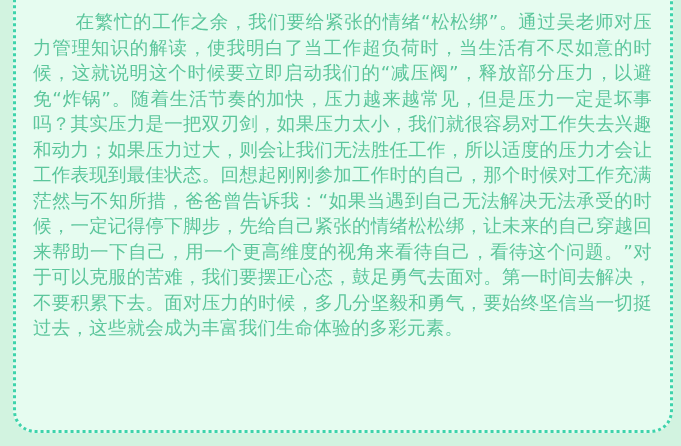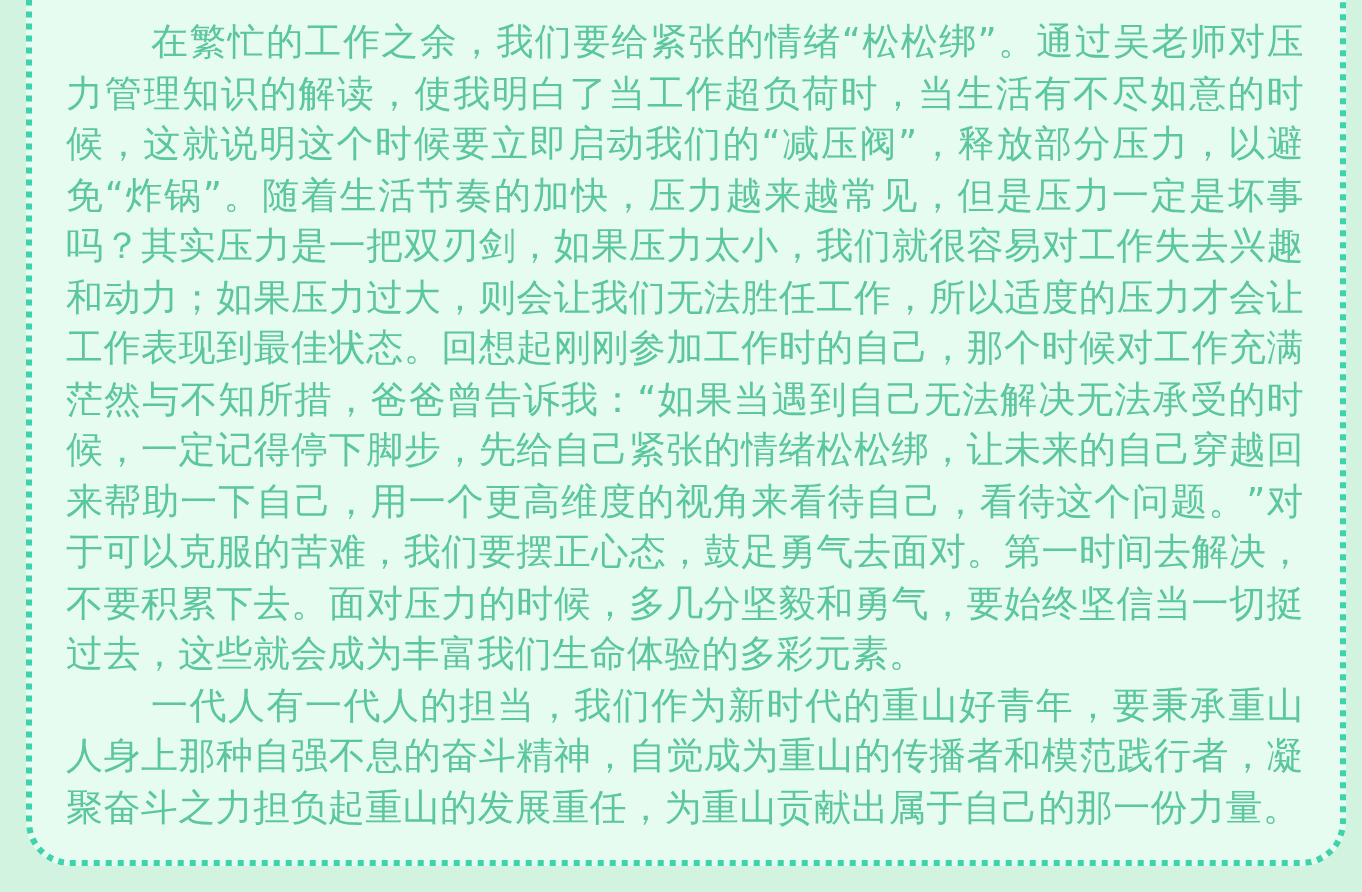--- a/index.html
+++ b/index.html
@@ -43,15 +43,14 @@
   .essay p {
     text-indent: 2.3em;
   }
 </style>
 </head>
 <body>
 
 <div class="card">
   <div class="essay">
     <p>在繁忙的工作之余，我们要给紧张的情绪“松松绑”。通过吴老师对压力管理知识的解读，使我明白了当工作超负荷时，当生活有不尽如意的时候，这就说明这个时候要立即启动我们的“减压阀”，释放部分压力，以避免“炸锅”。随着生活节奏的加快，压力越来越常见，但是压力一定是坏事吗？其实压力是一把双刃剑，如果压力太小，我们就很容易对工作失去兴趣和动力；如果压力过大，则会让我们无法胜任工作，所以适度的压力才会让工作表现到最佳状态。回想起刚刚参加工作时的自己，那个时候对工作充满茫然与不知所措，爸爸曾告诉我：“如果当遇到自己无法解决无法承受的时候，一定记得停下脚步，先给自己紧张的情绪松松绑，让未来的自己穿越回来帮助一下自己，用一个更高维度的视角来看待自己，看待这个问题。”对于可以克服的苦难，我们要摆正心态，鼓足勇气去面对。第一时间去解决，不要积累下去。面对压力的时候，多几分坚毅和勇气，要始终坚信当一切挺过去，这些就会成为丰富我们生命体验的多彩元素。</p>
-    <p>一代人有一代人的担当，我们作为新时代的重山好青年，要秉承重山人身上那种自强不息的奋斗精神，自觉成为重山的传播者和模范践行者，凝聚奋斗之力担负起重山的发展重任，为重山贡献出属于自己的那一份力量。</p>
   </div>
 </div>
 
 </body></html>

